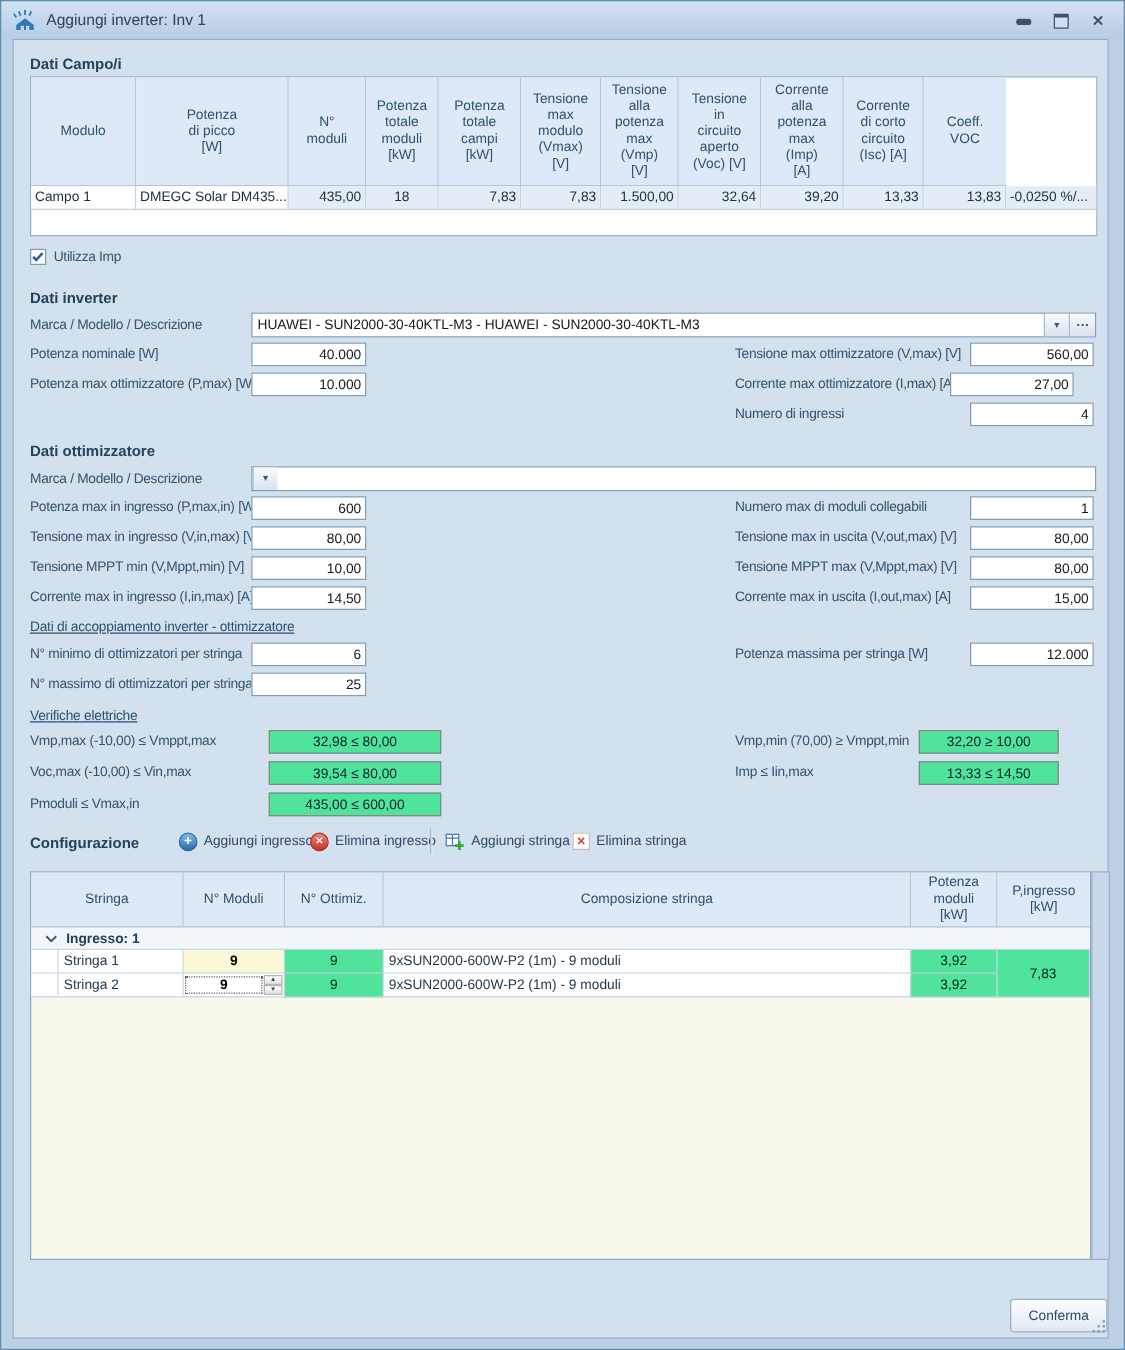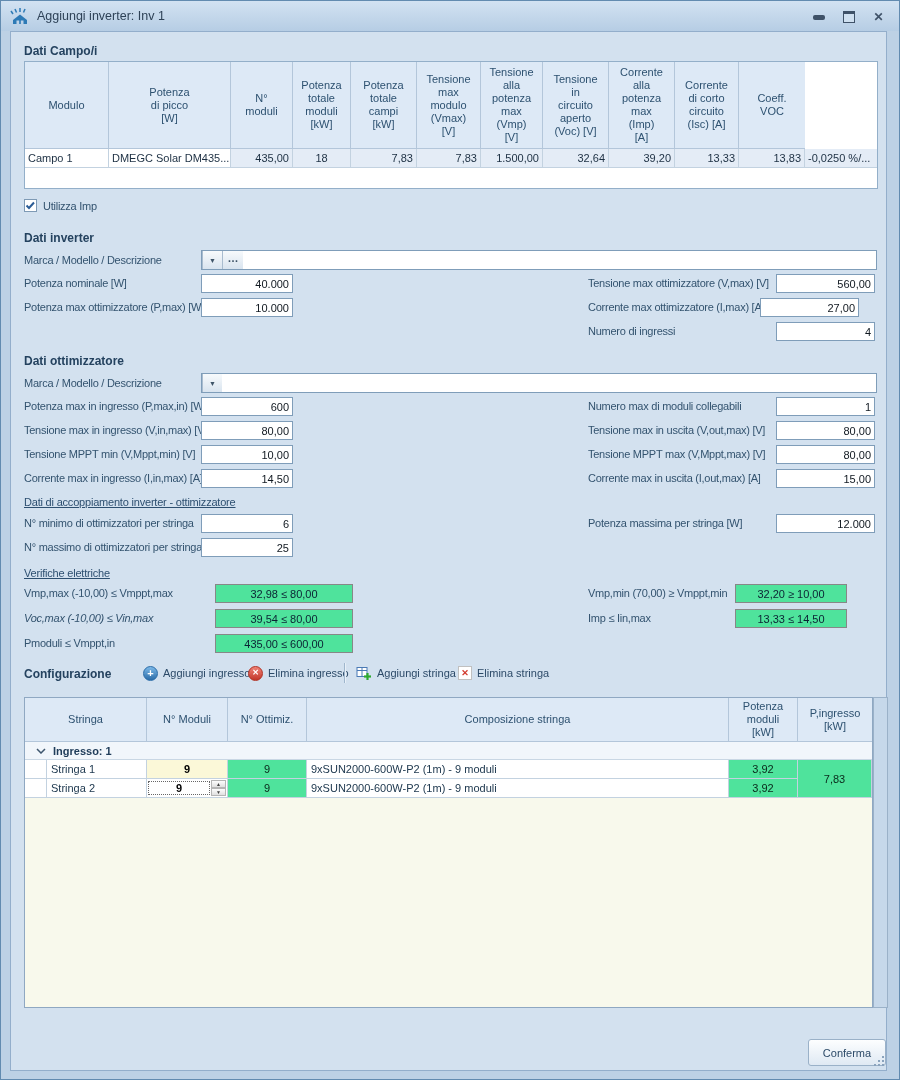--- a/index.html
+++ b/index.html
@@ -208,20 +208,21 @@
   <svg width="11" height="11">
       <polyline points="1.5,5.5 4,8 9,2.5" stroke="#2b5c96" stroke-width="2" fill="none"></polyline>
     </svg>
 </div>
 <div class="lbl" style="left:43px;top:200px;">Utilizza Imp</div>
 
 <div class="sec" style="left:24px;top:231px;">Dati inverter</div>
 
 <div class="lbl" style="left:24px;top:254px;">Marca / Modello / Descrizione</div>
 <div class="combo" style="left:201px;top:250px;width:676px;">
+  <div class="txt">HUAWEI - SUN2000-30-40KTL-M3 - HUAWEI - SUN2000-30-40KTL-M3</div>
   <div class="cbtn">
       <span class="ar">▼</span>
     </div>
   <div class="cbtn" style="width:20px;">
       <span class="dots">…</span>
     </div>
 </div>
 
 <div class="lbl" style="left:24px;top:277px;">Potenza nominale [W]</div>
 <div class="inp" style="left:201px;top:274px;width:92px;">40.000</div>
@@ -275,26 +276,26 @@
 <div class="lbl" style="left:24px;top:541px;">N° massimo di ottimizzatori per stringa</div>
 <div class="inp" style="left:201px;top:538px;width:92px;">25</div>
 
 <div class="subsec" style="left:24px;top:567px;">Verifiche elettriche</div>
 
 <div class="lbl" style="left:24px;top:587px;">Vmp,max (-10,00) ≤ Vmppt,max</div>
 <div class="vbox" style="left:215px;top:584px;width:138px;">32,98 ≤ 80,00</div>
 <div class="lbl" style="left:588px;top:587px;">Vmp,min (70,00) ≥ Vmppt,min</div>
 <div class="vbox" style="left:735px;top:584px;width:112px;">32,20 ≥ 10,00</div>
 
-<div class="lbl" style="left:24px;top:612px;font-style:italic;">Voc,max (-10,00) ≤ Vin,max</div>
+<div class="lbl" style="left:24px;top:612px;">Voc,max (-10,00) ≤ Vin,max</div>
 <div class="vbox" style="left:215px;top:609px;width:138px;">39,54 ≤ 80,00</div>
 <div class="lbl" style="left:588px;top:612px;">Imp ≤ Iin,max</div>
 <div class="vbox" style="left:735px;top:609px;width:112px;">13,33 ≤ 14,50</div>
 
-<div class="lbl" style="left:24px;top:637px;">Pmoduli ≤ Vmppt,in</div>
+<div class="lbl" style="left:24px;top:637px;">Pmoduli ≤ Vmax,in</div>
 <div class="vbox" style="left:215px;top:634px;width:138px;">435,00 ≤ 600,00</div>
 
 <div class="sec" style="left:24px;top:667px;">Configurazione</div>
 
 <div class="tbtn" style="left:143px;top:662px;">
   <span class="ico-circle ico-add">+</span>
   <span>Aggiungi ingresso</span>
 </div>
 <div class="tbtn" style="left:248px;top:662px;">
   <span class="ico-circle ico-del">✕</span>

